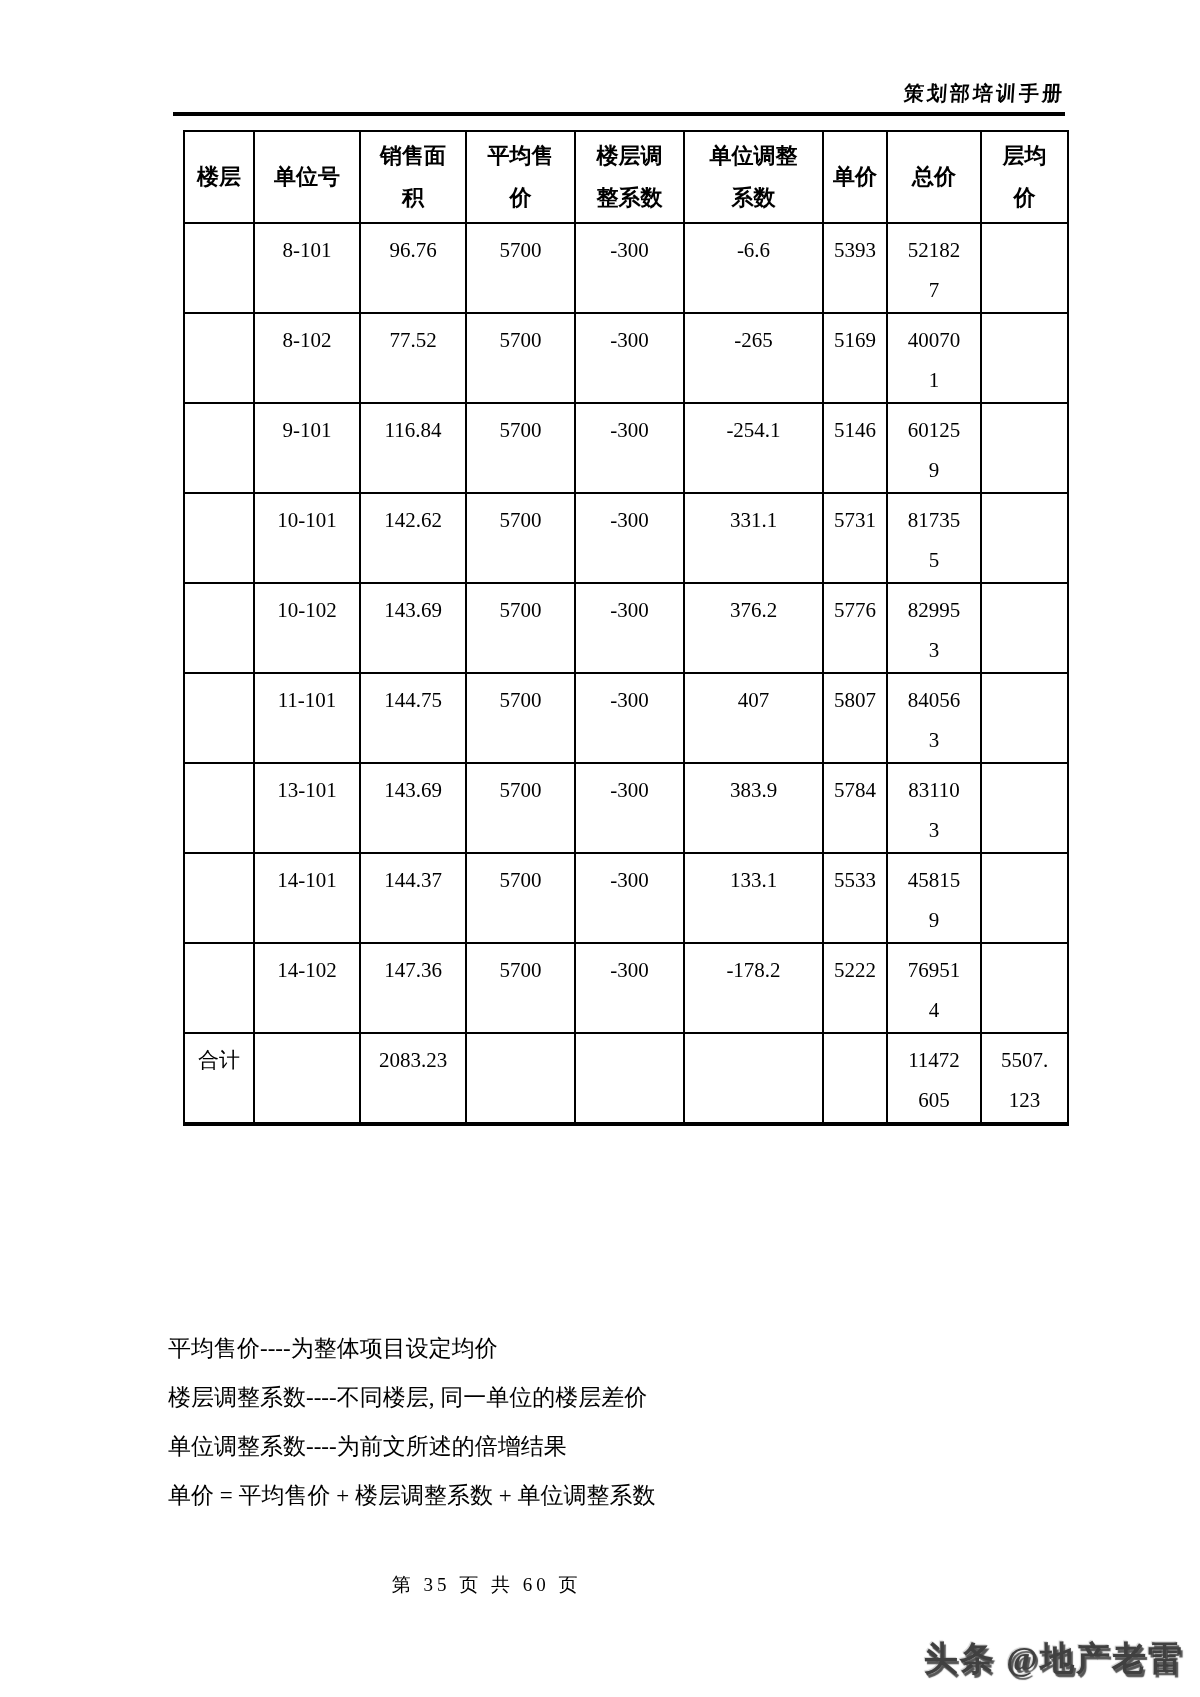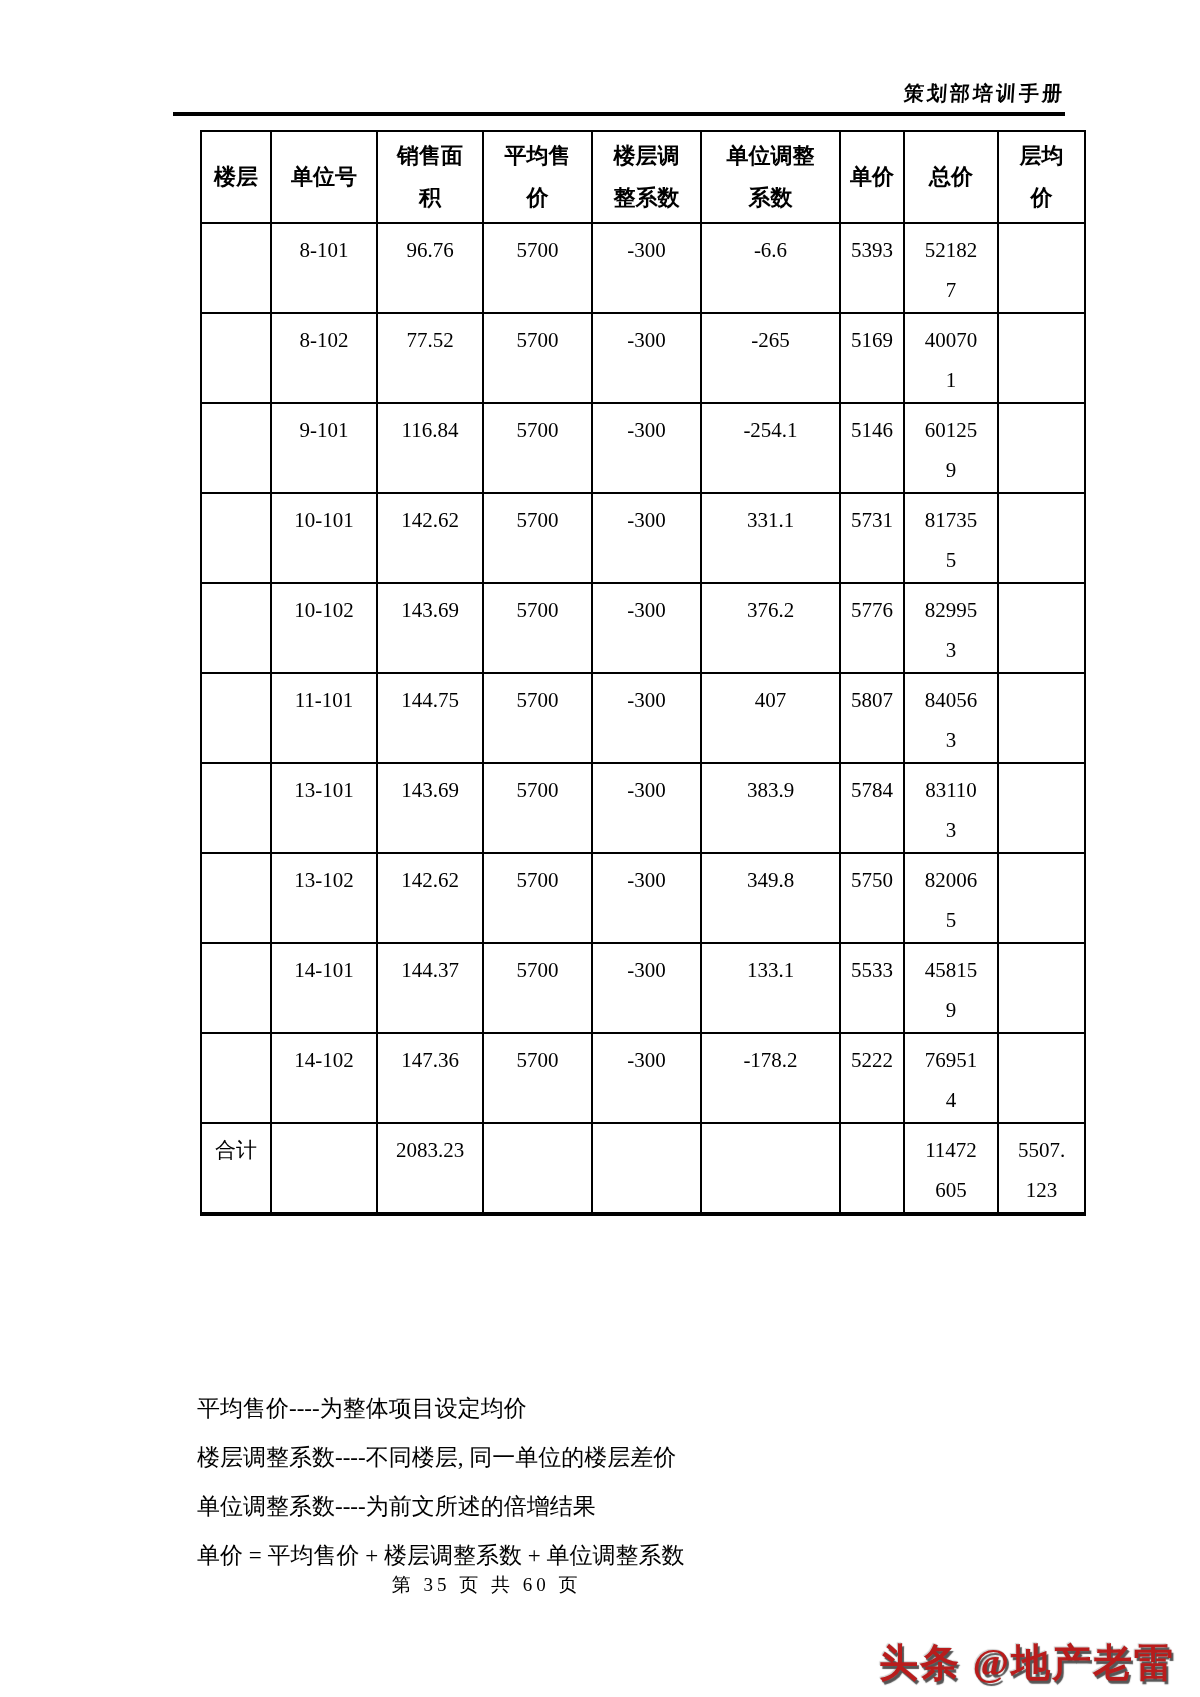--- a/index.html
+++ b/index.html
@@ -23,21 +23,21 @@
   }
   .header-rule{
     position:absolute;
     top:112px;left:173px;
     width:892px;height:4px;
     background:#000;
   }
 
   table.price-table{
     position:absolute;
-    top:130px;left:200px;
+    top:130px;left:183px;
     width:884px;
     border-collapse:collapse;
     table-layout:fixed;
     border:2px solid #000;
     border-bottom:4px solid #000;
   }
   .price-table th, .price-table td{
     border:2px solid #000;
     text-align:center;
     padding:2px 3px;
@@ -64,42 +64,41 @@
   .w4{max-width:4.3em;}
   .num-wrap{
     display:inline-block;
     max-width:5.12ch;
     word-break:break-all;
     line-height:40px;
   }
 
   .notes{
     position:absolute;
-    top:1384px;left:168px;
+    top:1324px;left:168px;
     font-size:23px;
     color:#000;
-    margin-left:29px;
   }
   .note-line{line-height:49px;height:49px;}
 
   .page-number{
     position:absolute;
     top:1572px;left:0;
     width:973px;
     text-align:center;
     font-size:19px;
     letter-spacing:4px;
   }
 
   .watermark{
     position:absolute;
-    top:1636px;right:25px;
-    font-size:39px;
+    top:1636px;right:16px;
+    font-size:34px;
     font-weight:bold;
-    color:#b91c1c;
+    color:#404040;
     text-shadow:2px 3px 1px #555, -1px -1px 1px #cfcfcf, 0 0 1px #888;
     letter-spacing:2px;
   }
 </style>
 </head>
 <body>
 
 <div class="page">
 
   <div class="doc-title">策划部培训手册</div>
@@ -203,31 +202,20 @@
           <td>143.69</td>
           <td>5700</td>
           <td>-300</td>
           <td>383.9</td>
           <td>5784</td>
           <td><span class="num-wrap">831103</span></td>
           <td></td>
         </tr>
         <tr>
           <td></td>
-          <td>13-102</td>
-          <td>142.62</td>
-          <td>5700</td>
-          <td>-300</td>
-          <td>349.8</td>
-          <td>5750</td>
-          <td><span class="num-wrap">820065</span></td>
-          <td></td>
-        </tr>
-        <tr>
-          <td></td>
           <td>14-101</td>
           <td>144.37</td>
           <td>5700</td>
           <td>-300</td>
           <td>133.1</td>
           <td>5533</td>
           <td><span class="num-wrap">458159</span></td>
           <td></td>
         </tr>
         <tr>

